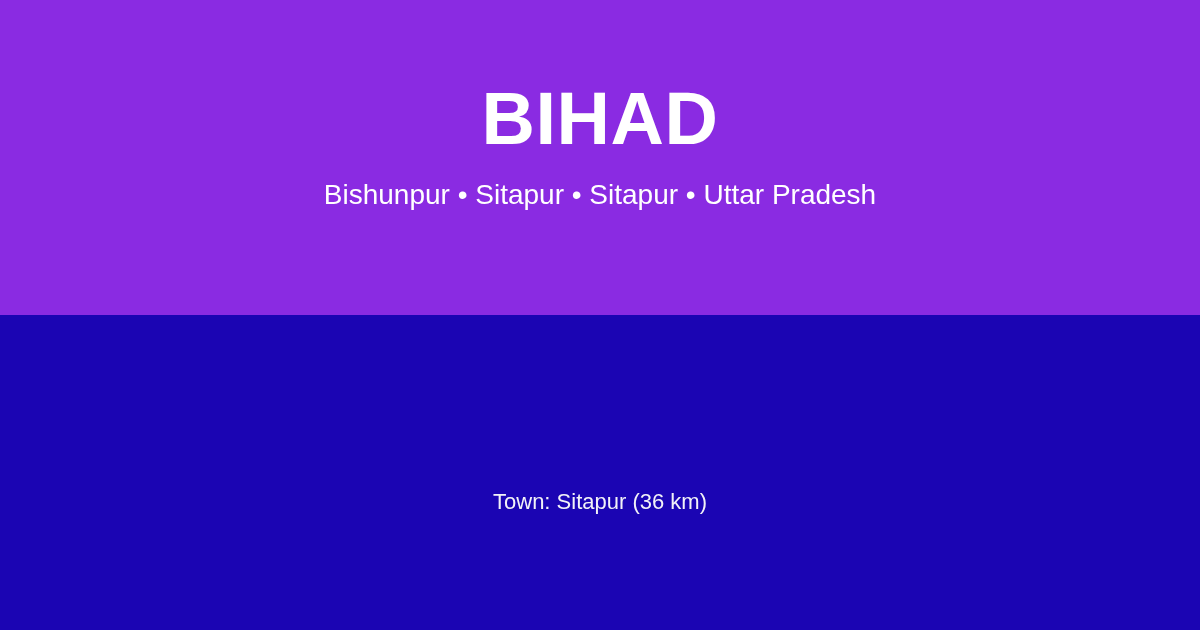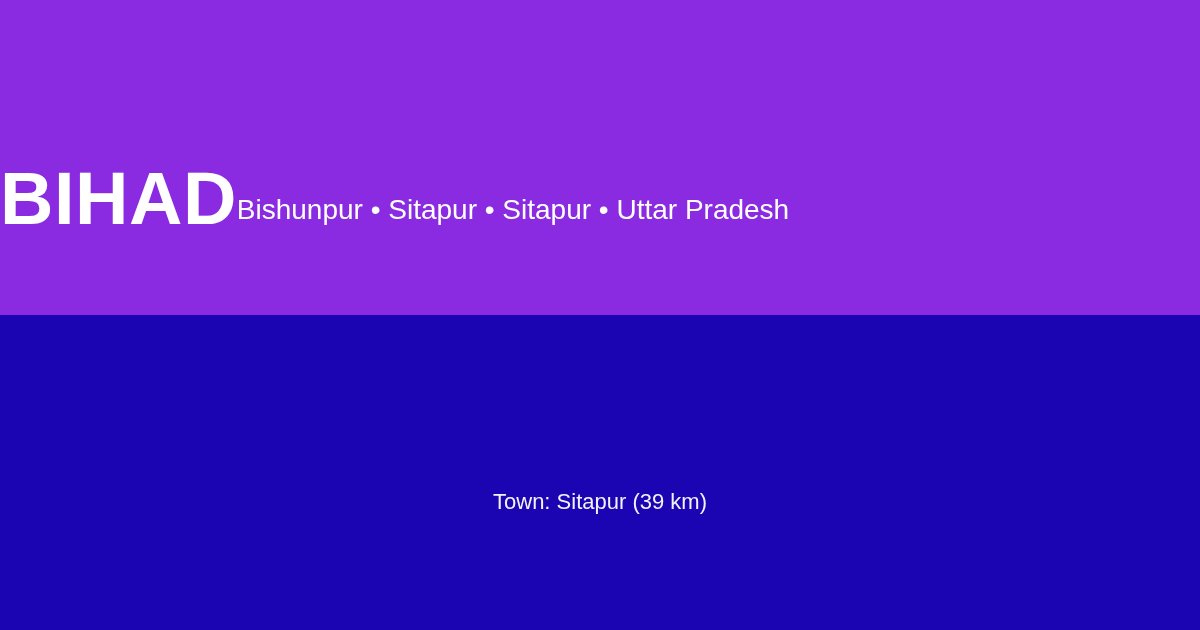--- a/index.html
+++ b/index.html
@@ -22,21 +22,21 @@
   }
   
   .hero {
     position: absolute;
     left: 0;
     top: 0;
     width: 1200px;
     height: 315px;
     background: #8A2BE2;
     display: flex;
-    flex-direction: row;
+    flex-direction: column;
     align-items: center;
     justify-content: flex-start;
     box-sizing: border-box;
     padding-top: 82px;
   }
   .hero-title {
     font-size: 74px;
     font-weight: 700;
     color: #FFFFFF;
     letter-spacing: 0.5px;
@@ -93,17 +93,17 @@
 <body>
 
 <div class="card">
 
   <div class="hero">
     <h1 class="hero-title">BIHAD</h1>
     <div class="hero-subtitle">Bishunpur • Sitapur • Sitapur • Uttar Pradesh</div>
   </div>
 
   <div class="body-band">
-    <div class="town-line">Town: Sitapur (39 km)</div>
+    <div class="town-line">Town: Sitapur (36 km)</div>
   </div>
 
 
 </div>
 
 </body></html>

